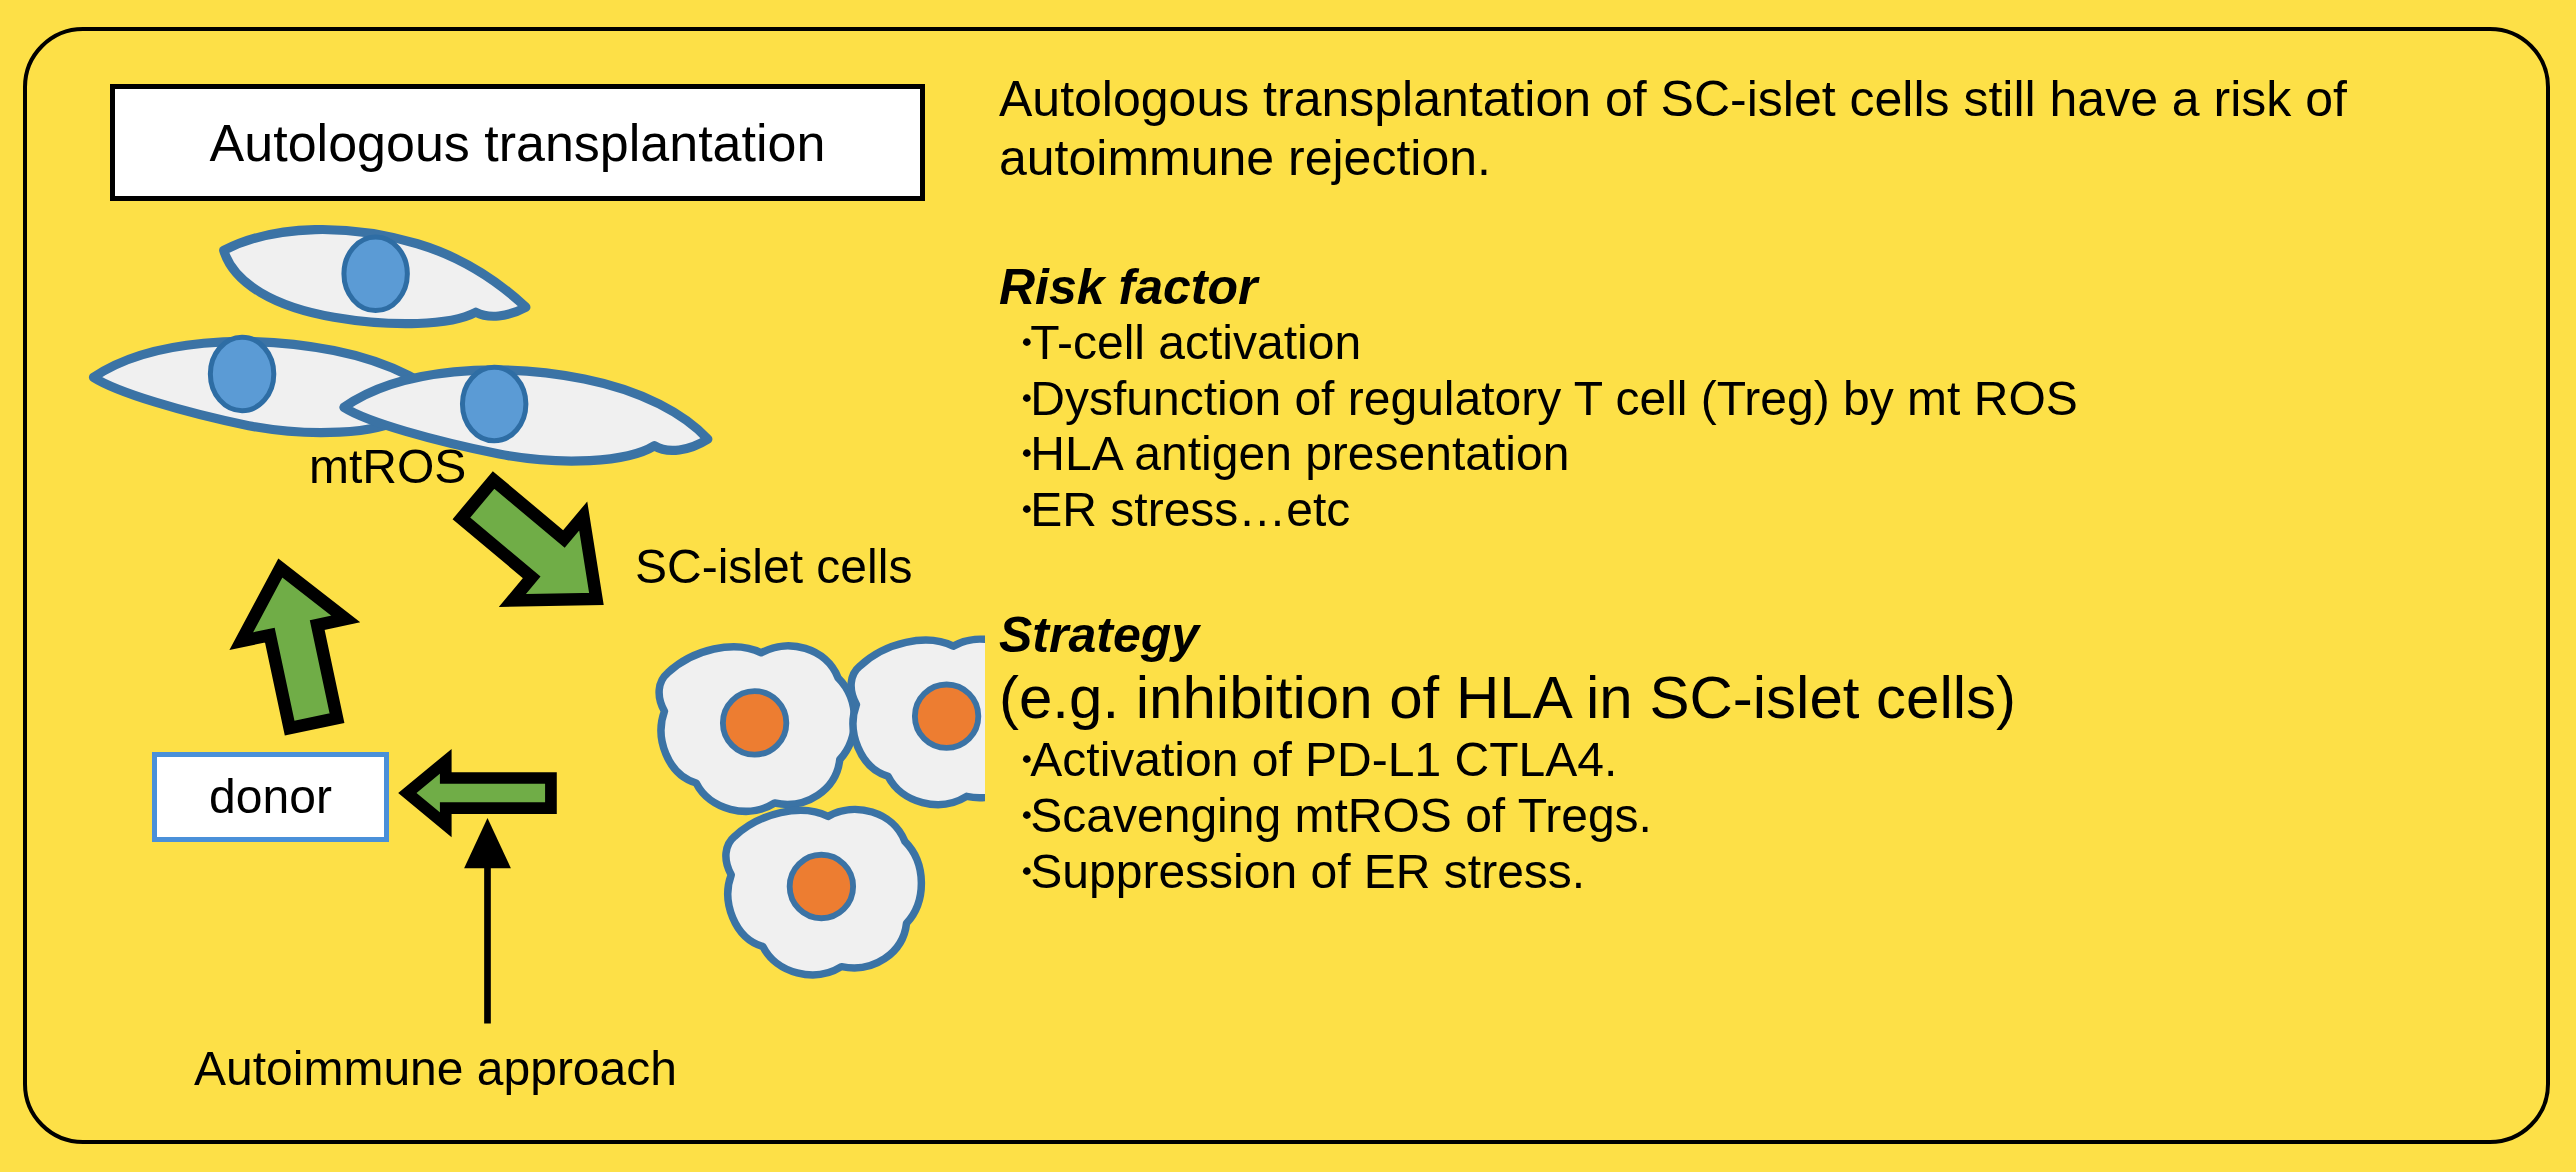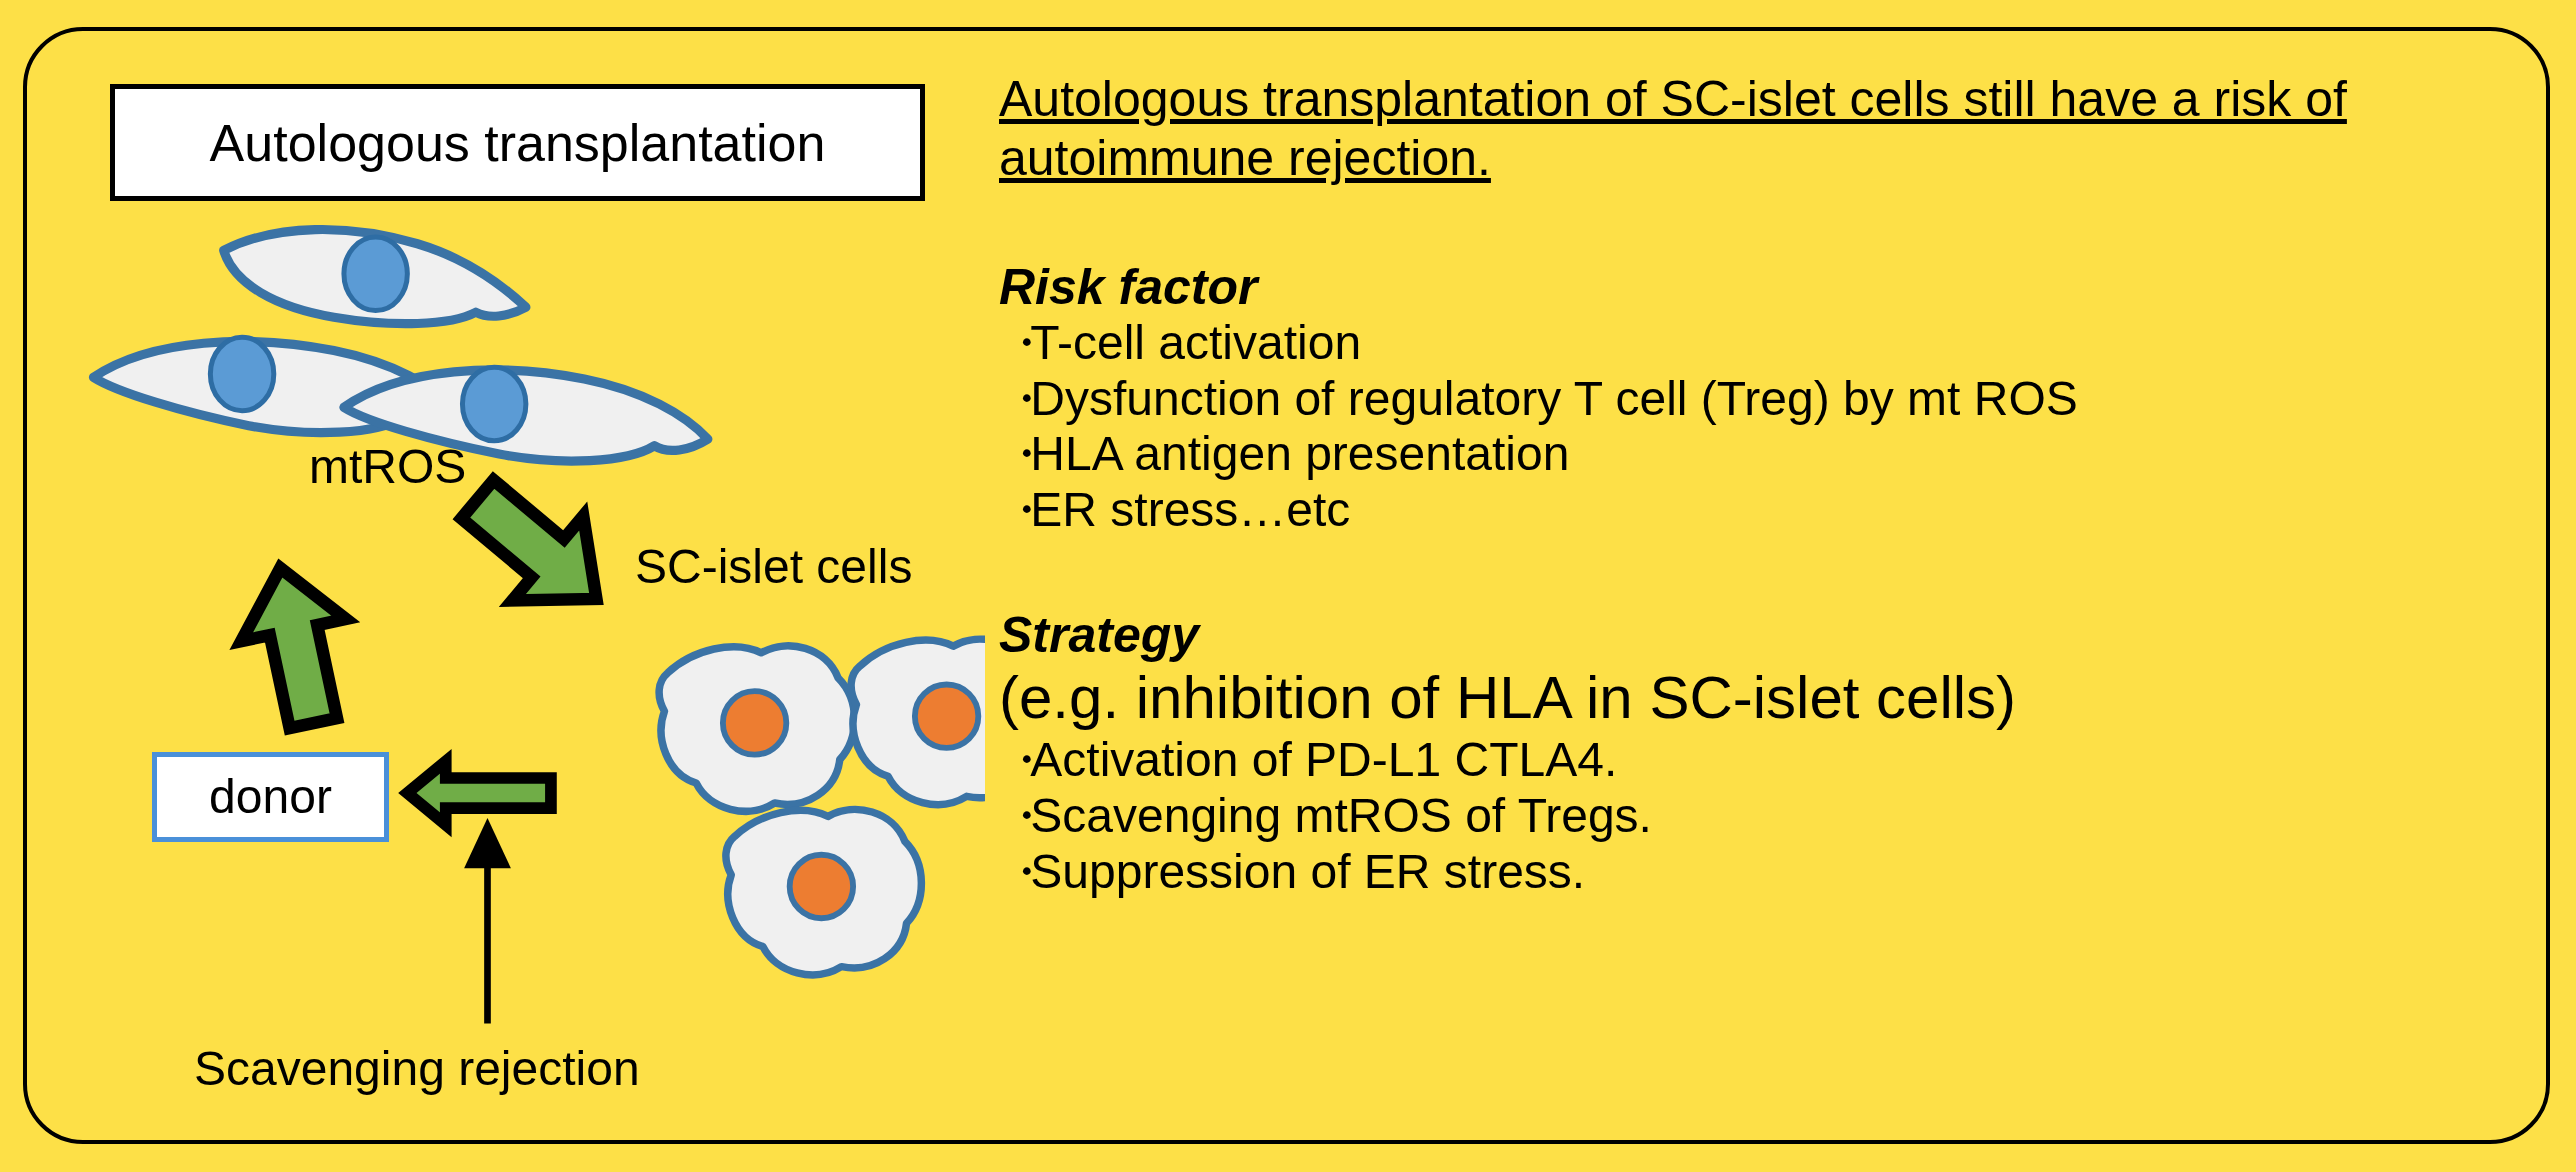--- a/index.html
+++ b/index.html
@@ -100,21 +100,20 @@
     left: 999px;
     top: 70px;
     width: 1528px;
   }
   #intro-paragraph {
     font-size: 50px;
     line-height: 1.18;
     color: #000000;
     margin: 0 0 8px 0;
     width: 1503px;
-    text-decoration: underline;
   }
   .section-heading {
     font-size: 50px;
     font-weight: bold;
     color: #000000;
     line-height: 1.1;
     margin: 0;
     font-style: italic;
   }
   .bullet-list {
@@ -224,21 +223,21 @@
     </svg>
 
     <div class="diagram-label" id="label-ipsc">mtROS</div>
 
     <div class="diagram-label" id="label-sc-islet">SC-islet cells</div>
 
     <div id="donor-box">
       <span id="donor-box-label">donor</span>
     </div>
 
-    <div class="diagram-label" id="label-autoimmune">Scavenging rejection</div>
+    <div class="diagram-label" id="label-autoimmune">Autoimmune approach</div>
   </div>
 
   <div id="right-panel">
 
     <p id="intro-paragraph">Autologous transplantation of SC-islet cells still have a risk of autoimmune rejection.</p>
 
     <div id="risk-block">
       <div class="section-heading">Risk factor</div>
       <ul class="bullet-list">
         <li class="bullet-item">

